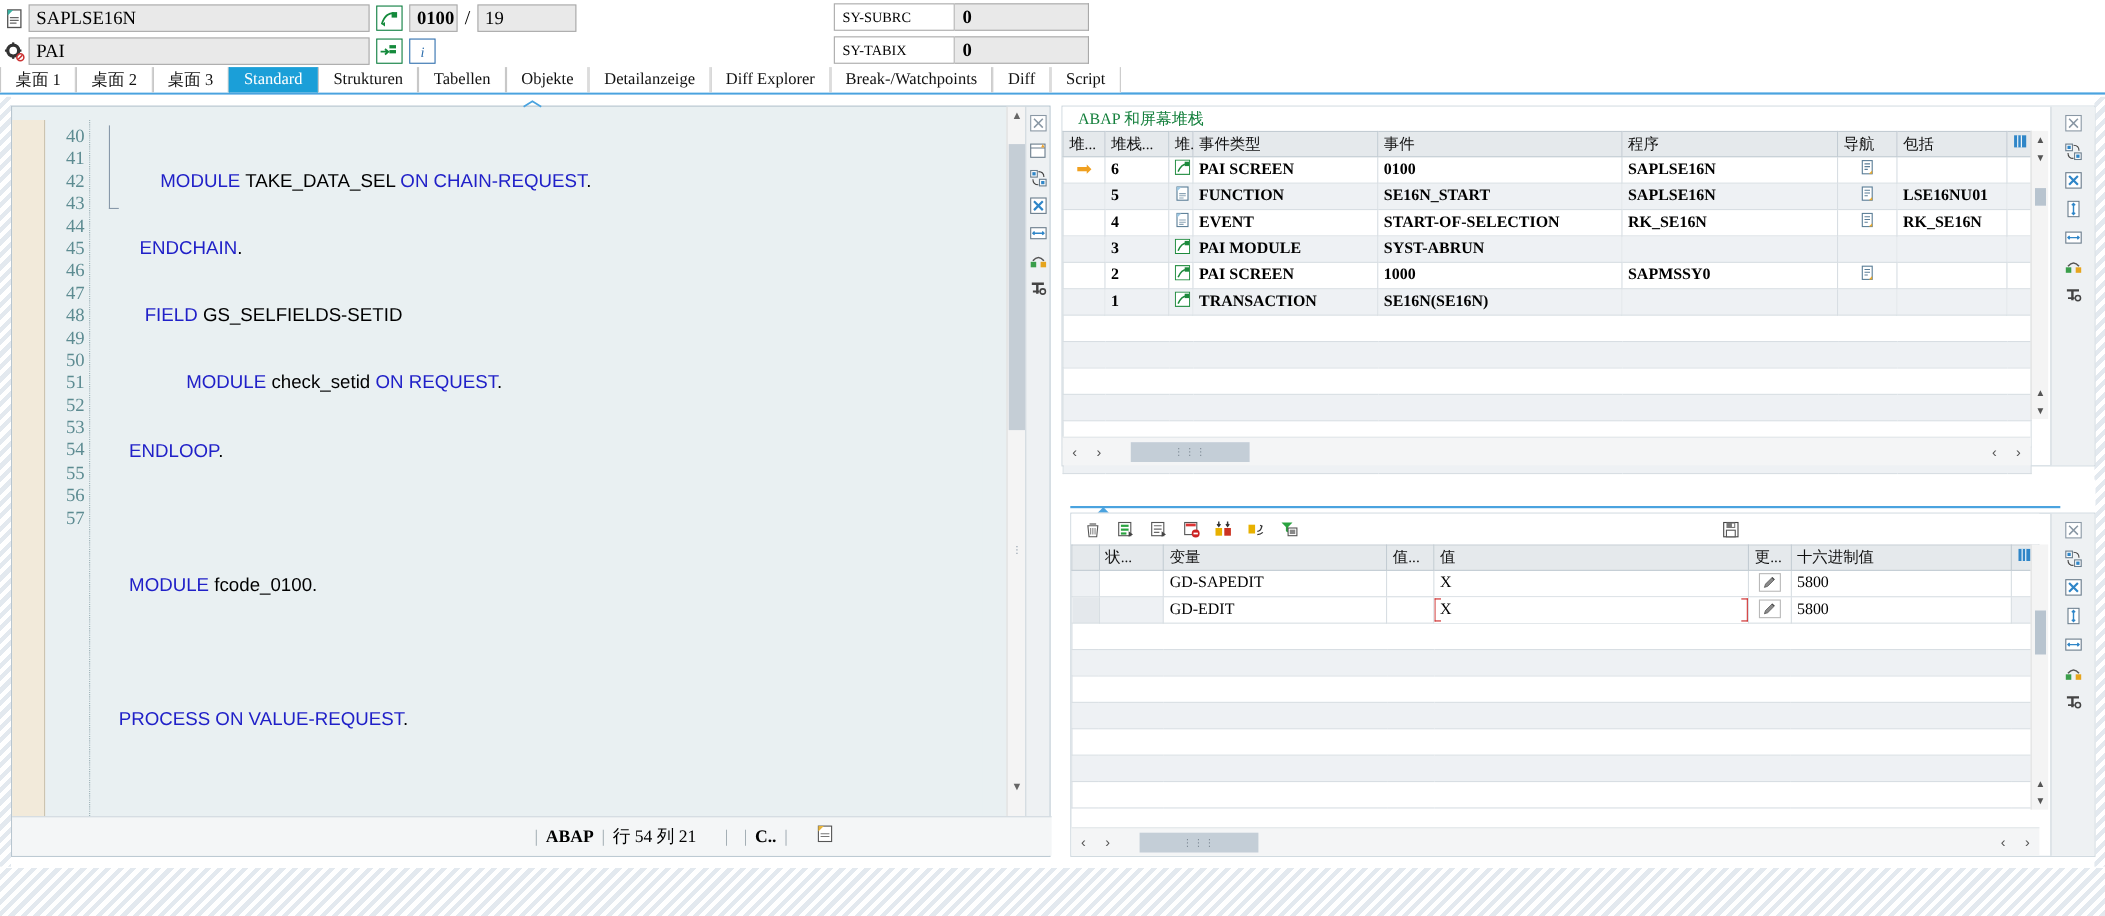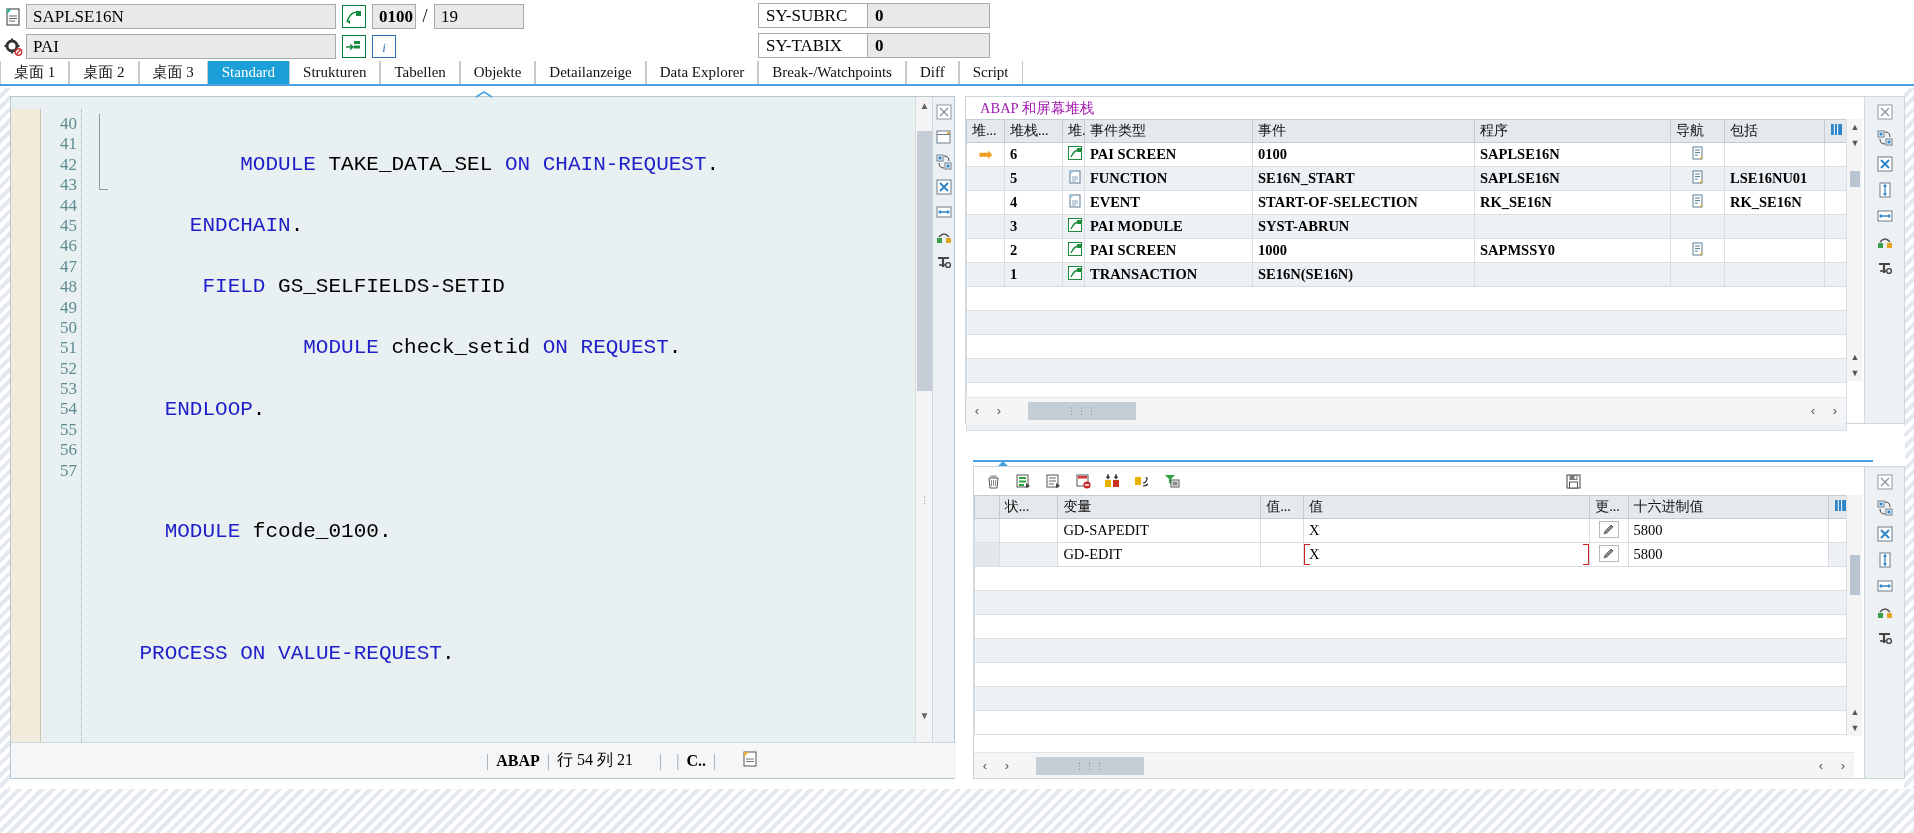--- a/index.html
+++ b/index.html
@@ -31,21 +31,21 @@
   .fld.num2 { width: 90px; }
   .slash { width: 18px; text-align: center; font-family: "Liberation Serif", serif; font-size: 18px; color:#000; }
   .btn-sq {
     width: 24px; height: 23px; border: 1px solid #0a7d3e; background: #fff;
     display: inline-flex; align-items: center; justify-content: center; margin-left: 6px;
   }
   .btn-sq.blue { border-color:#2f6fad; }
   .sy-box { position: absolute; display: flex; height: 25px; }
   .sy-lbl {
     width: 110px; height: 25px; border: 1px solid #a9a9a9; background: #fff;
-    font-family: "Liberation Serif", serif; font-size: 17px; display: flex; align-items: center;
+    font-family: "Liberation Serif", serif; font-size: 13px; display: flex; align-items: center;
     padding-left: 7px; color:#000;
   }
   .sy-val {
     width: 122px; height: 25px; border: 1px solid #a9a9a9; border-left: none; background: #e9e9e9;
     font-family: "Liberation Serif", serif; font-size: 17px; display: flex; align-items: center;
     padding-left: 7px; font-weight: bold; color:#000;
   }
 
   
   .tabbar {
@@ -82,21 +82,21 @@
   }
   .linenos {
     position: absolute; left: 31px; top: 0; width: 40px; height: 645px;
     text-align: right; padding-top: 5px;
     font-family: "Liberation Serif", serif; font-size: 17px; color: #5c8b91; line-height: 20.4px;
     border-right: 1px dotted #9bb0b5;
   }
   .linenos div { padding-right: 4px; height: 20.4px; }
   .codecol {
     position: absolute; left: 74px; top: 0; right: 0; height: 645px; padding-top: 5px;
-    font-family: Liberation Mono, monospace; font-size: 21px; line-height: 20.4px; color: #000;
+    font-family: Liberation Sans, sans-serif; font-size: 17px; line-height: 20.4px; color: #000;
     white-space: pre;
   }
   .codecol .ln { height: 20.4px; padding-left: 4px; }
   .kw { color: #2020c8; }
   .fold-bar {
     position: absolute; left: 88px; top: 5px; width: 1px; height: 76px; background: #8899aa;
   }
   .fold-foot { position:absolute; left:88px; top:80px; width:9px; height:1px; background:#8899aa; }
 
   .ed-vscroll {
@@ -120,21 +120,21 @@
     font-family: "Liberation Serif", serif; font-size: 16px; color: #000;
   }
   .st-sep { color: #9aa6ad; margin: 0 7px; }
 
   
   .right-col { position: absolute; left: 965px; top: 8px; width: 940px; height: 683px; }
 
   .panel { position: absolute; background: #fff; }
   .panel-title {
     height: 22px; display: flex; align-items: center; padding-left: 14px;
-    font-size: 14.5px; color: #a21caf; background: #fff;
+    font-size: 14.5px; color: #15803d; background: #fff;
     font-family: "Liberation Serif", serif;
   }
 
   
   .stack-panel { left: 0; top: 0; width: 940px; height: 328px; border: 1px solid #ccd6dd; }
   .stack-body { position: absolute; left: 0; top: 22px; width: 880px; bottom: 0; }
   table.grid { border-collapse: collapse; width: 100%; table-layout: fixed; }
   table.grid th {
     background: #e5e9ec; border: 1px solid #c3ccd3; height: 23px; font-size: 14px; font-weight: normal;
     text-align: left; padding: 0 5px; color: #111; font-family: "Liberation Serif", serif;
@@ -275,21 +275,21 @@
 
   <div class="tabbar">
     <div class="tab first">桌面 1</div>
     <div class="tab">桌面 2</div>
     <div class="tab">桌面 3</div>
     <div class="tab active">Standard</div>
     <div class="tab">Strukturen</div>
     <div class="tab">Tabellen</div>
     <div class="tab">Objekte</div>
     <div class="tab">Detailanzeige</div>
-    <div class="tab">Data Explorer</div>
+    <div class="tab">Diff Explorer</div>
     <div class="tab">Break-/Watchpoints</div>
     <div class="tab">Diff</div>
     <div class="tab">Script</div>
   </div>
 
   <div class="edge-hatch"></div>
   <div class="edge-hatch r"></div>
 
   <div class="main">
 

